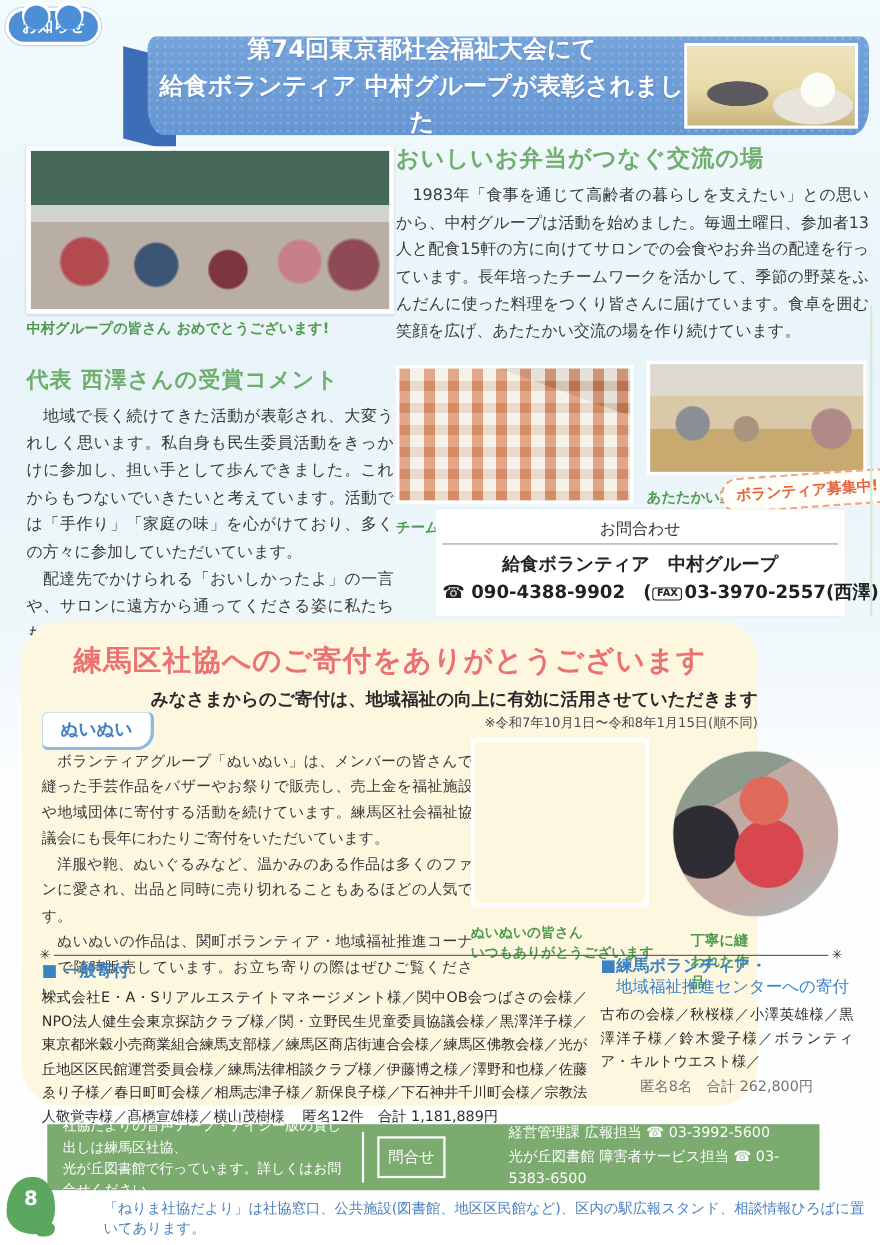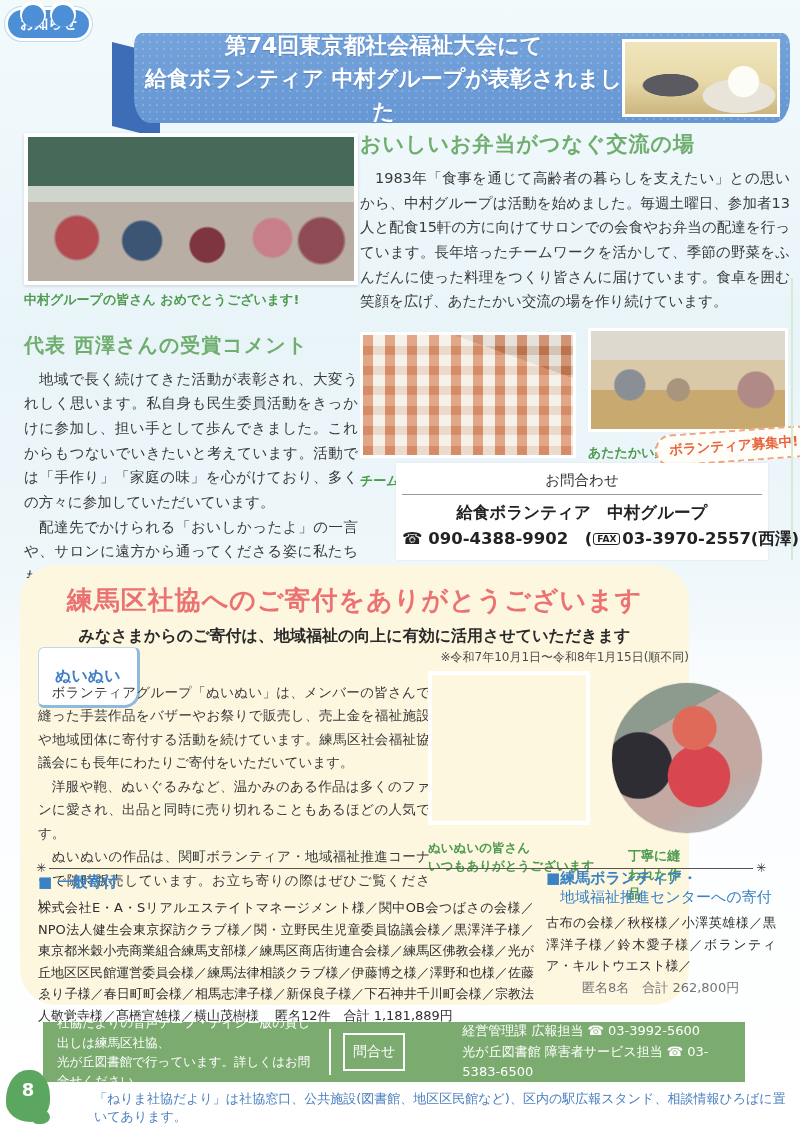--- a/index.html
+++ b/index.html
@@ -100,25 +100,25 @@
     display:inline-block; border:1.5px solid #222; border-radius:3px; font-size:9px;
     padding:0 3px; vertical-align:2px; margin:0 2px 0 1px; font-weight:bold;
   }
   .edge-line { position:absolute; left:791px; top:278px; width:2px; height:282px; background:#d5ead6; }
   
   .yellow-box {
     position:absolute; left:20px; top:565px; width:669px; height:440px;
     background:#fdf7e0; border-radius:36px;
   }
   .don-title { text-align:center; margin-top:18px; color:#ec7272; font-size:26px; font-weight:bold; letter-spacing:1px; }
-  .don-subtitle { text-align:center; margin-top:8px; color:#2a2a2a; font-size:16px; font-weight:bold; }
+  .don-subtitle { text-align:right; margin-top:8px; color:#2a2a2a; font-size:16px; font-weight:bold; }
   .don-note { text-align:right; padding-left:310px; margin-top:2px; color:#4a4a4a; font-size:12px; }
   .nuinui-badge {
     position:absolute; left:18px; top:82px; background:#fff; color:#3f7fc6;
-    font-size:16px; font-weight:bold; padding:18px 16px;
+    font-size:16px; font-weight:bold; padding:5px 16px;
     border:1px solid #bcd7ee; border-right:3px solid #8fb9dd; border-bottom:3px solid #8fb9dd;
     border-radius:6px 6px 16px 6px;
   }
   .nuinui-text { position:absolute; left:18px; top:116px; width:392px; font-size:13.5px; line-height:1.74; text-align:justify; }
   .nuinui-text p + p { margin-top:0; }
   .photo-nuinui {
     position:absolute; left:408px; top:106px; width:162px; height:154px; border:4px solid #fff;
     background:
       radial-gradient(circle at 50% 78%, #b48bb4 0 16%, transparent 17%),
       radial-gradient(circle at 18% 45%, #6f8b5c 0 9%, transparent 10%),

